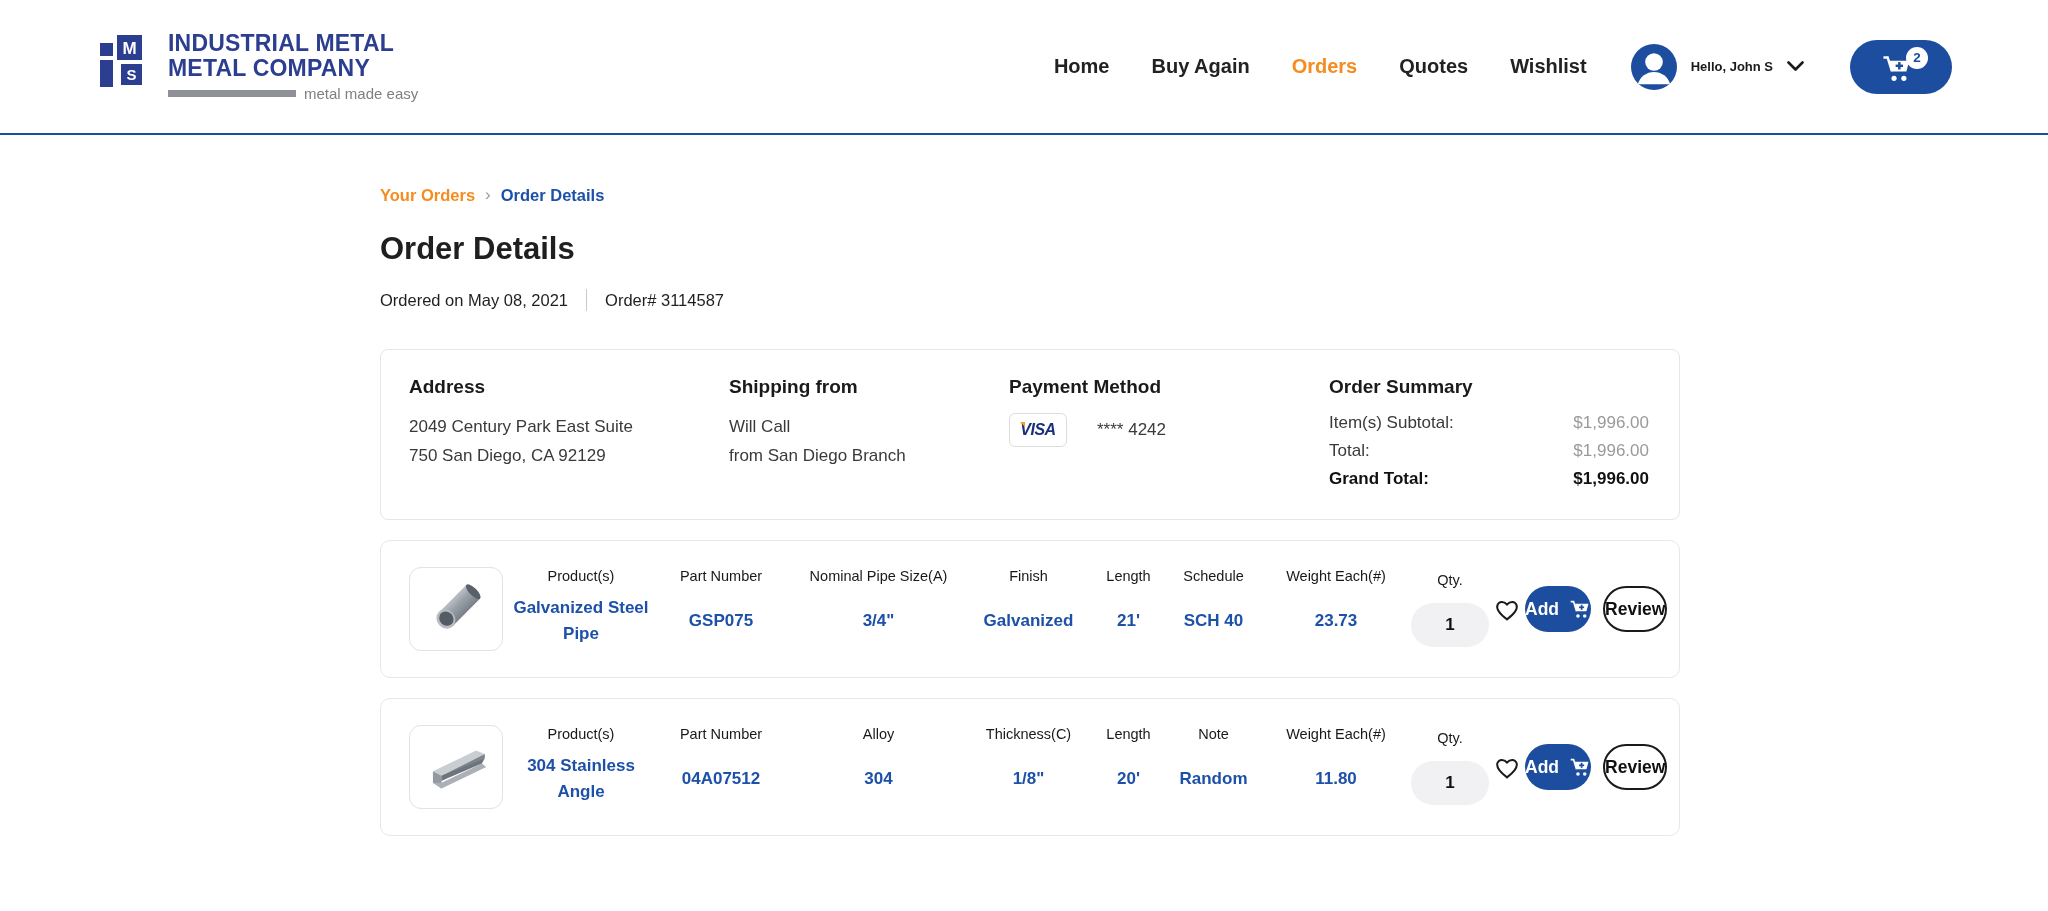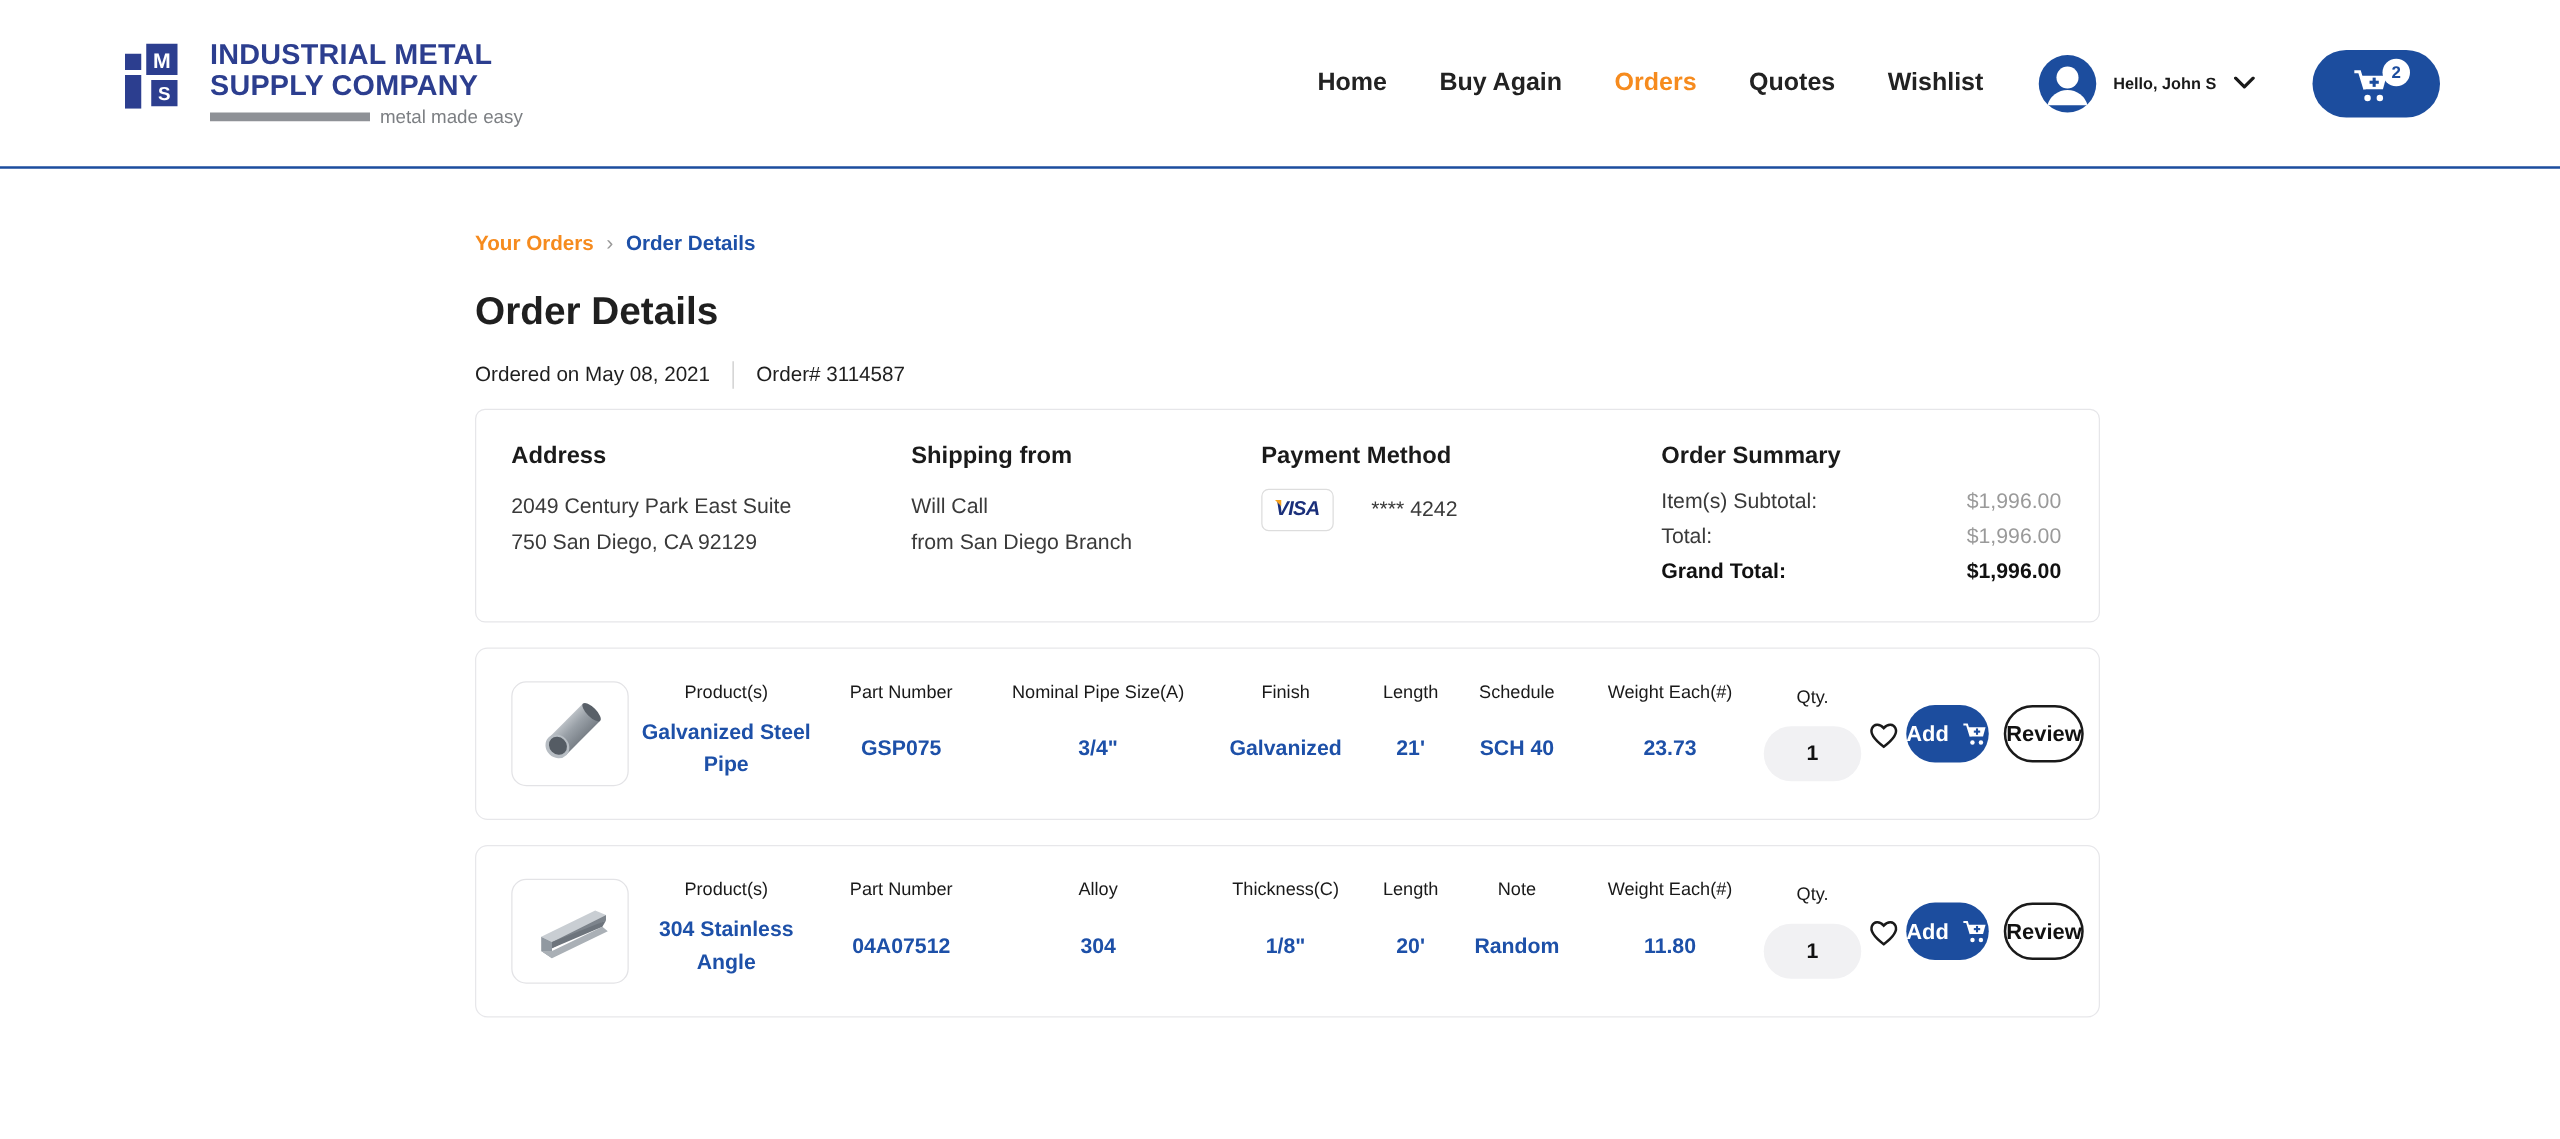--- a/index.html
+++ b/index.html
@@ -40,21 +40,21 @@
   .crumb-parent { color: #f68b1e; text-decoration: none; cursor: pointer; }
   .crumb-sep { color: #9a9a9a; font-weight: 400; margin: 0 10px; font-size: 17px; }
   .crumb-current { color: #1d50a8; text-decoration: none; cursor: pointer; }
 
   .page-title { margin-top: 26px; font-size: 31px; font-weight: 800; color: #1f1f1f; }
 
   .order-meta { margin-top: 22px; font-size: 16.5px; color: #1f1f1f; display: flex; align-items: center; }
   .meta-divider { width: 1px; height: 22px; background: #c9c9c9; margin: 0 18px; }
 
   
-  .info-card { margin-top: 16px; border: 1px solid #e6e6e9; border-radius: 8px;
+  .info-card { margin-top: 38px; border: 1px solid #e6e6e9; border-radius: 8px;
     padding: 26px 30px 22px 28px; display: grid; grid-template-columns: 320px 280px 320px 1fr; }
   .info-heading { font-size: 19px; font-weight: 700; color: #1a1a1a; margin-bottom: 15px; }
   .info-line { font-size: 17px; color: #3a3a3a; line-height: 1.7; }
   .payment-row { display: flex; align-items: center; gap: 30px; }
   .visa-badge { width: 58px; height: 34px; background: #fff; border: 1px solid #ddd;
     border-radius: 6px; display: flex; align-items: center; justify-content: center; position: relative; }
   .visa-text { font-style: italic; font-weight: 900; font-size: 16px; color: #1a2f7a; letter-spacing: -.5px; }
   .visa-accent { position: absolute; left: 10px; top: 8px; width: 0; height: 0;
     border-left: 5px solid transparent; border-top: 5px solid #f6a21e; }
   .card-digits { font-size: 17px; color: #3a3a3a; }
@@ -97,21 +97,21 @@
     <svg class="logo-mark" viewBox="0 0 56 56">
       <rect x="0" y="12" width="13" height="13" fill="#2c3e8f"></rect>
       <rect x="0" y="29" width="13" height="27" fill="#2c3e8f"></rect>
       <rect x="17" y="4" width="25" height="25" fill="#2c3e8f"></rect>
       <rect x="21" y="33" width="21" height="21" fill="#2c3e8f"></rect>
       <text x="29.5" y="23" text-anchor="middle" font-size="17" font-weight="bold" font-family="Liberation Sans, sans-serif" fill="#fff">M</text>
       <text x="31.5" y="49" text-anchor="middle" font-size="15" font-weight="bold" font-family="Liberation Sans, sans-serif" fill="#fff">S</text>
     </svg>
     <div>
       <div class="logo-text-line">INDUSTRIAL METAL</div>
-      <div class="logo-text-line">SUPPLY COMPANY</div>
+      <div class="logo-text-line">METAL COMPANY</div>
       <div class="tagline">
         <span class="tagline-bar"></span>
         <span class="tagline-text">metal made easy</span>
       </div>
     </div>
   </div>
 
   <nav class="nav">
     <a class="nav-item">Home</a>
     <a class="nav-item">Buy Again</a>

